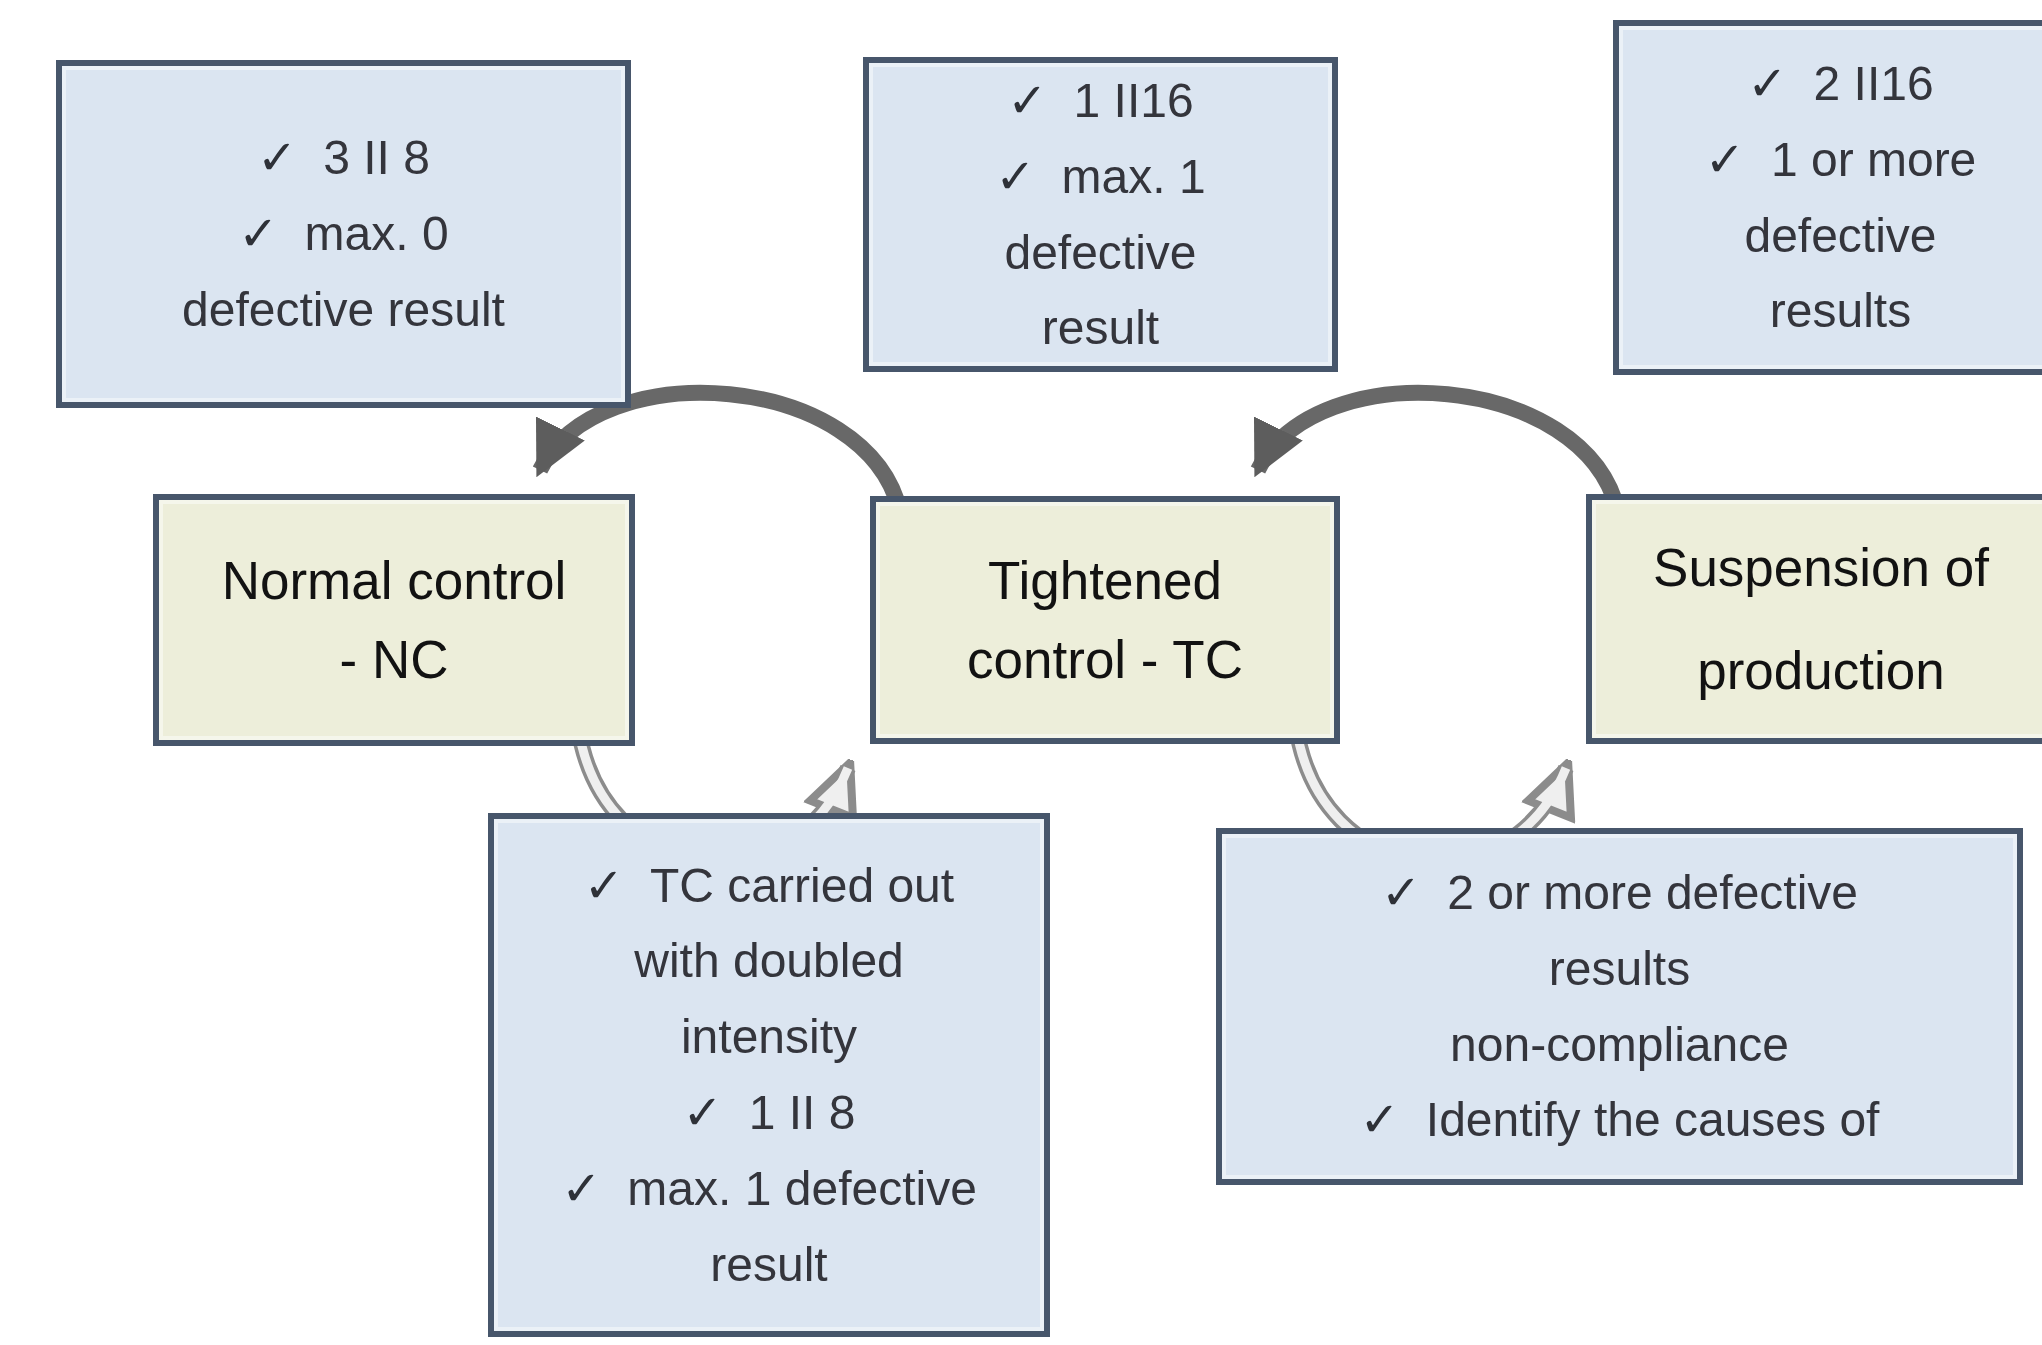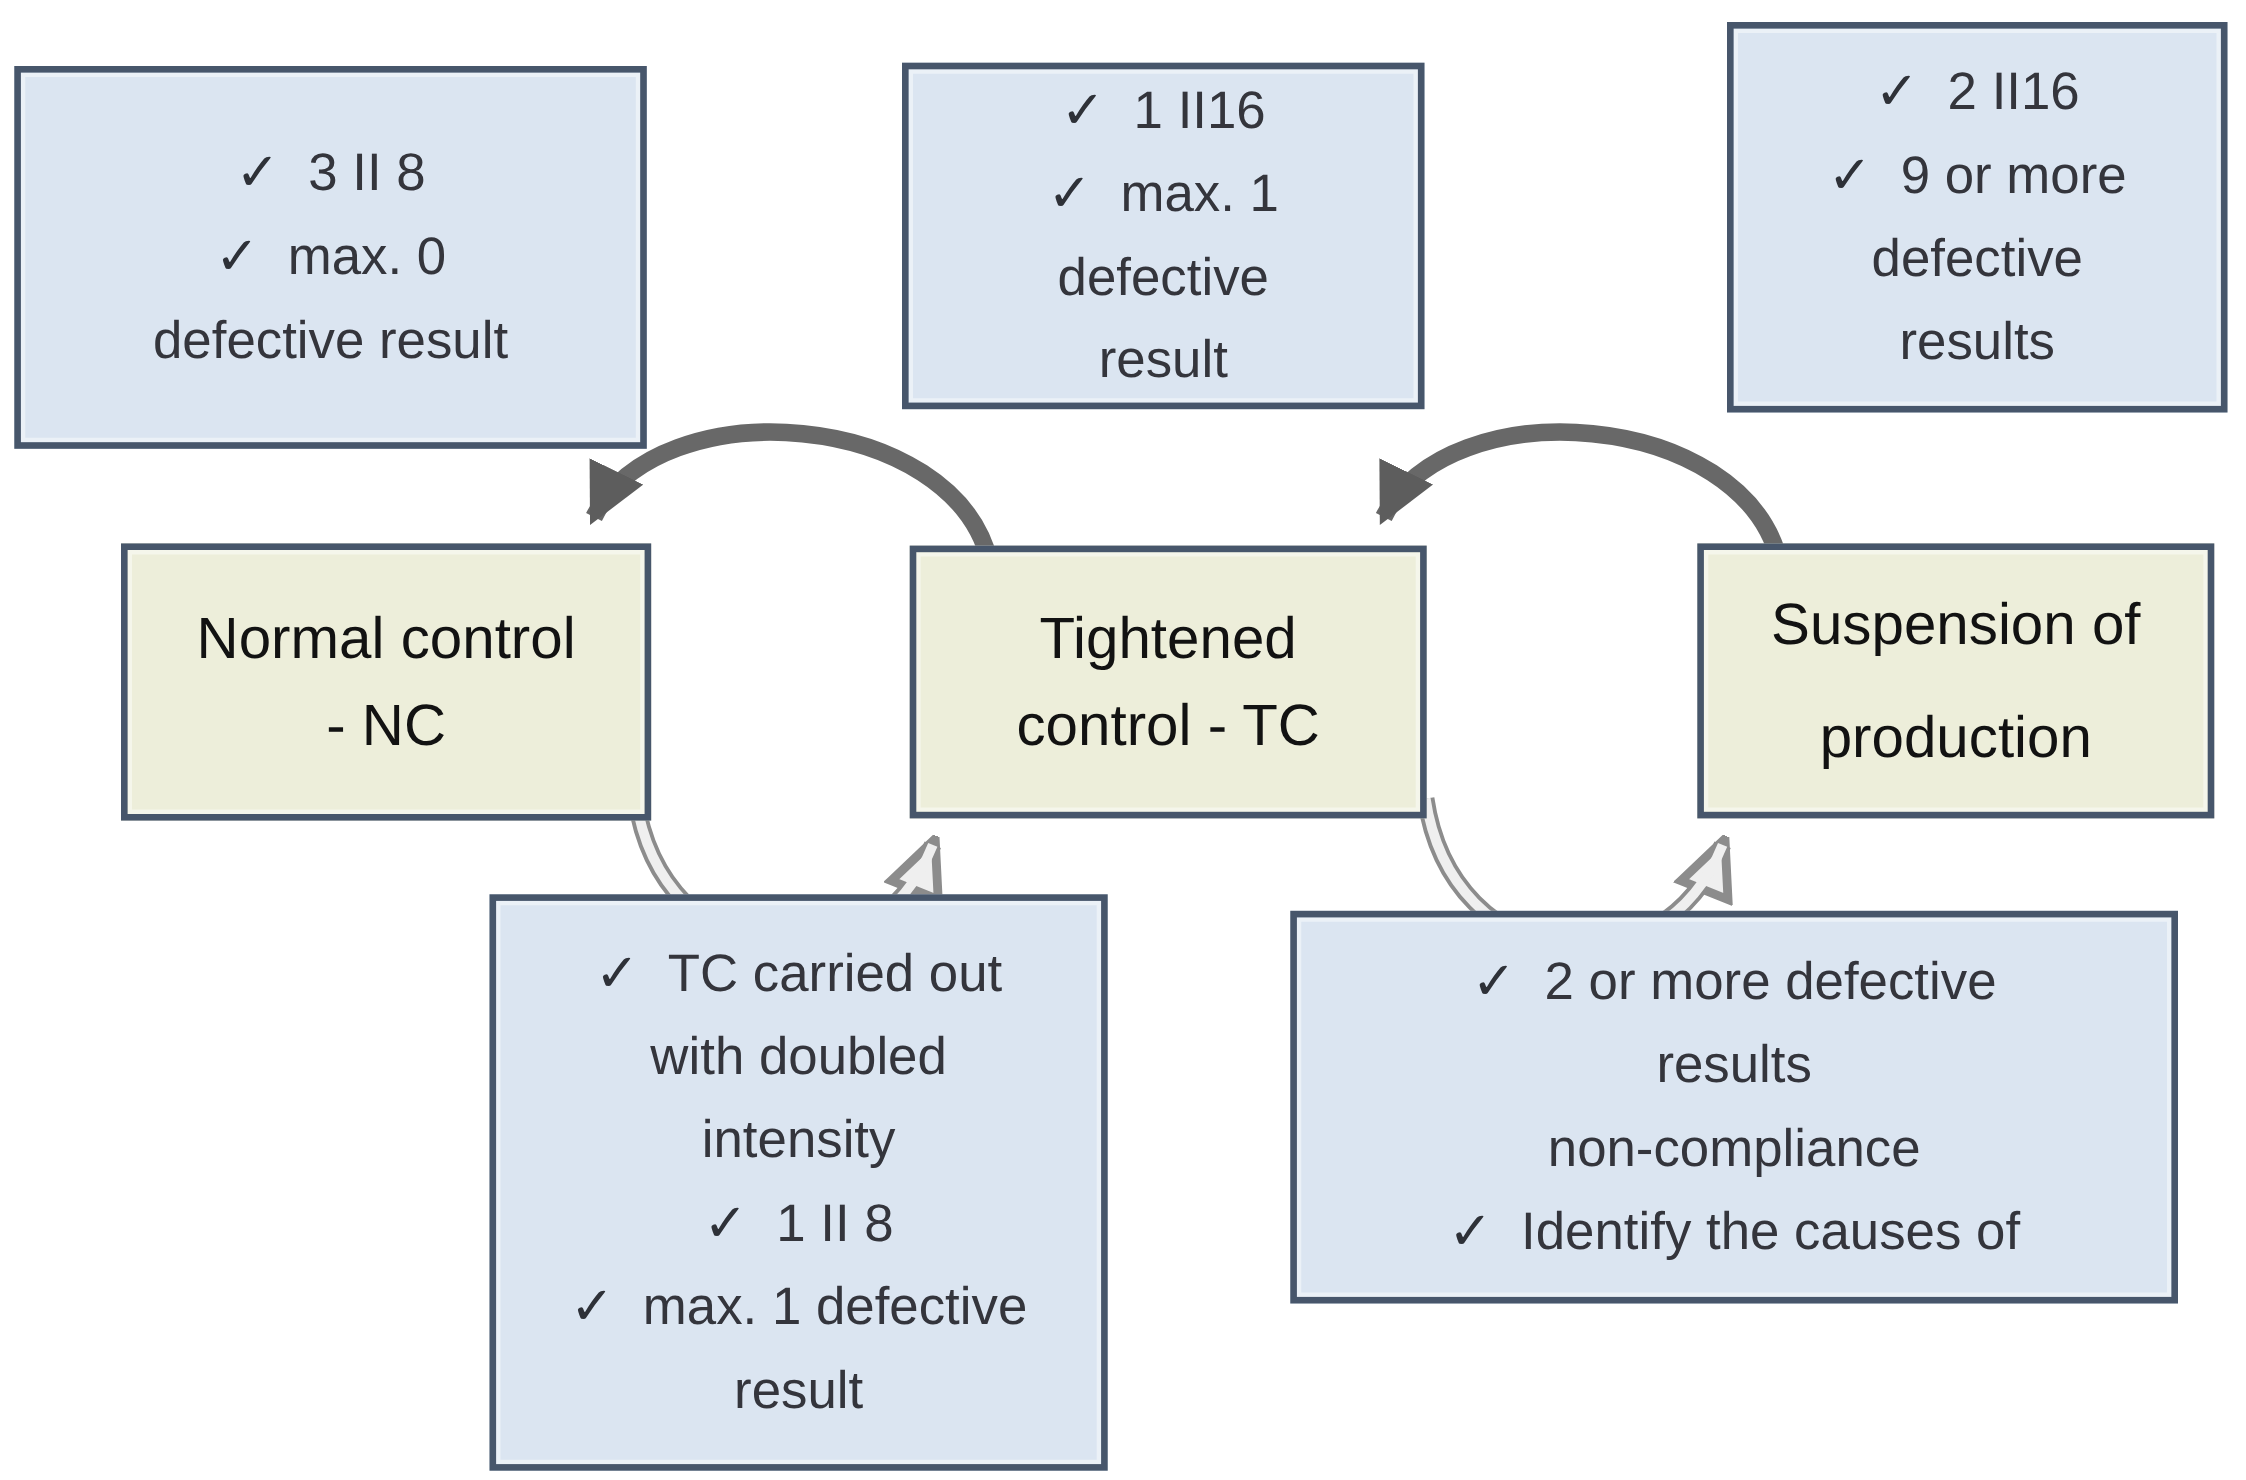--- a/index.html
+++ b/index.html
@@ -11,20 +11,21 @@
     overflow:hidden;
   }
   #arcs{position:absolute;left:0;top:0;width:2042px;height:1345px;z-index:1;}
   .box{
     position:absolute;
     box-sizing:border-box;
     border:6px solid #47566b;
     box-shadow:inset 0 0 0 4px rgba(255,255,255,.45);
     display:flex;flex-direction:column;justify-content:center;
     z-index:2;
+    margin-left:43px;
   }
   .note{background:#dbe5f1;}
   .stage{background:#edeeda;}
   .note .ln{
     text-align:center;
     font-size:48px;line-height:1.58;
     color:#34353c;
     white-space:nowrap;
   }
   .ck{font-weight:bold;color:#2e3138;margin-right:26px;}
@@ -82,21 +83,21 @@
 
   <div class="box note" id="note-tm">
     <div class="ln"><span class="ck">✓</span><span>1 II16</span></div>
     <div class="ln"><span class="ck">✓</span><span>max. 1</span></div>
     <div class="ln"><span>defective</span></div>
     <div class="ln"><span>result</span></div>
   </div>
 
   <div class="box note" id="note-tr">
     <div class="ln"><span class="ck">✓</span><span>2 II16</span></div>
-    <div class="ln"><span class="ck">✓</span><span>9 or more</span></div>
+    <div class="ln"><span class="ck">✓</span><span>1 or more</span></div>
     <div class="ln"><span>defective</span></div>
     <div class="ln"><span>results</span></div>
   </div>
 
   <div class="box stage" id="stage-nc">
     <div class="ln">Normal control</div>
     <div class="ln">- NC</div>
   </div>
 
   <div class="box stage" id="stage-tc">

